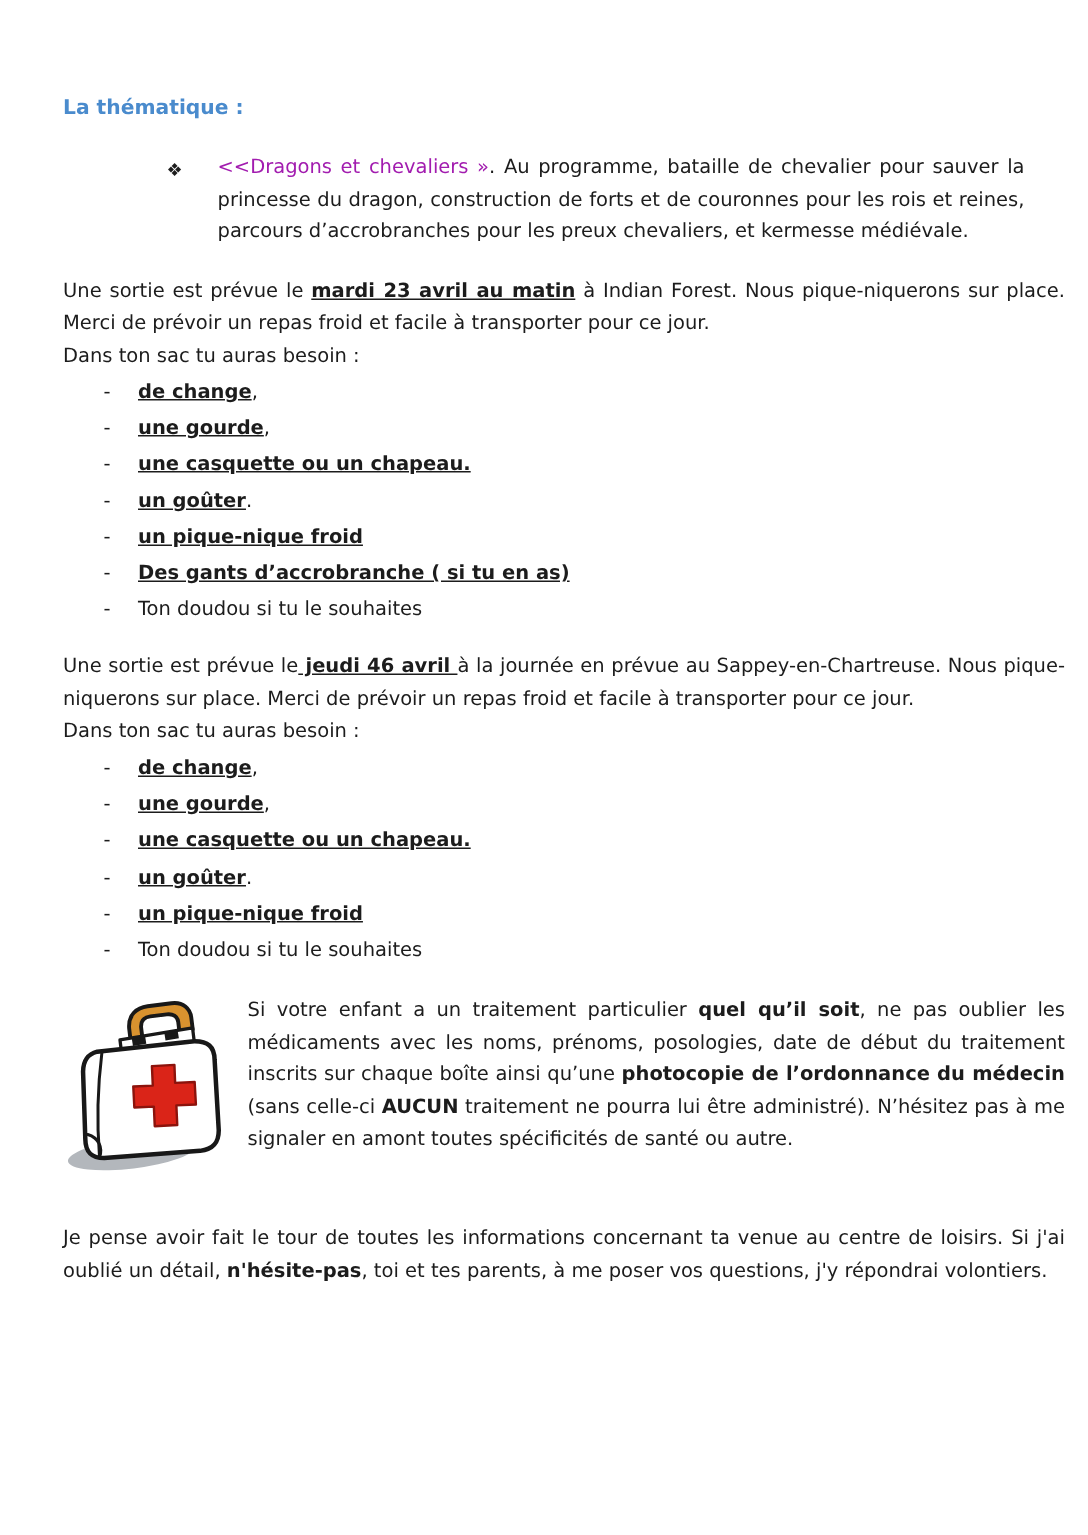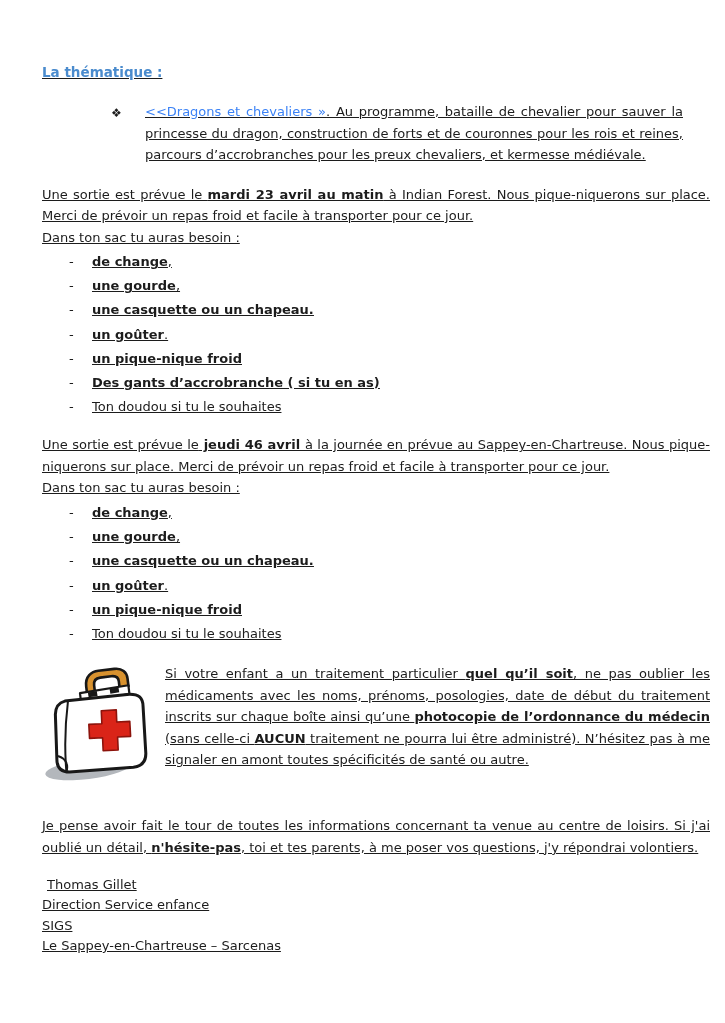--- a/index.html
+++ b/index.html
@@ -7,21 +7,20 @@
   .page {
     position: relative;
     width: 725px;
     height: 1023px;
     background: #ffffff;
     padding: 0 15px 0 42px;
     overflow: hidden;
     font-family: "DejaVu Sans", sans-serif;
     font-size: 13px;
     color: #1c1c1c;
-    text-decoration: underline;
   }
   .heading {
     margin: 0;
     font-size: 13.5px;
     font-weight: bold;
     color: #4a8bcd;
   }
   .h1 { padding-top: 64px; }
   .h2 { margin-top: 38px; }
   .theme-para {
@@ -31,21 +30,21 @@
     text-align: justify;
     line-height: 21.5px;
   }
   .bullet {
     position: absolute;
     left: -34px;
     top: 2px;
     font-size: 12px;
     color: #1c1c1c;
   }
-  .blue-title { color: #3b82f6; }
+  .blue-title { color: #a21caf; }
   .para {
     margin: 0;
     width: 668px;
     line-height: 21.5px;
   }
   .justify { text-align: justify; }
   .mt-p1 { margin-top: 18px; }
   .mt-p2 { margin-top: 17px; }
   .bu { font-weight: bold; text-decoration: underline; }
   .b  { font-weight: bold; }
@@ -134,20 +133,14 @@
     </div>
     <p class="demandes-text" style="margin:0;">
       <span>Si votre enfant a un traitement particulier </span><span class="b">quel qu’il soit</span><span>, ne pas oublier les médicaments avec les noms, prénoms, posologies, date de début du traitement inscrits sur chaque boîte ainsi qu’une </span><span class="b">photocopie de l’ordonnance du médecin</span><span> (sans celle-ci </span><span class="b">AUCUN</span><span> traitement ne pourra lui être administré). N’hésitez pas à me signaler en amont toutes spécificités de santé ou autre.</span>
     </p>
   </div>
 
   <p class="para justify closing">
     <span>Je pense avoir fait le tour de toutes les informations concernant ta venue au centre de loisirs. Si j'ai oublié un détail, </span><span class="b">n'hésite-pas</span><span>, toi et tes parents, à me poser vos questions, j'y répondrai volontiers.</span>
   </p>
 
-  <div class="signature">
-    <p class="sig-line sig-name">Thomas Gillet</p>
-    <p class="sig-line">Direction Service enfance</p>
-    <p class="sig-line">SIGS</p>
-    <p class="sig-line">Le Sappey-en-Chartreuse – Sarcenas</p>
-  </div>
 
 </div>
 
 </body></html>

